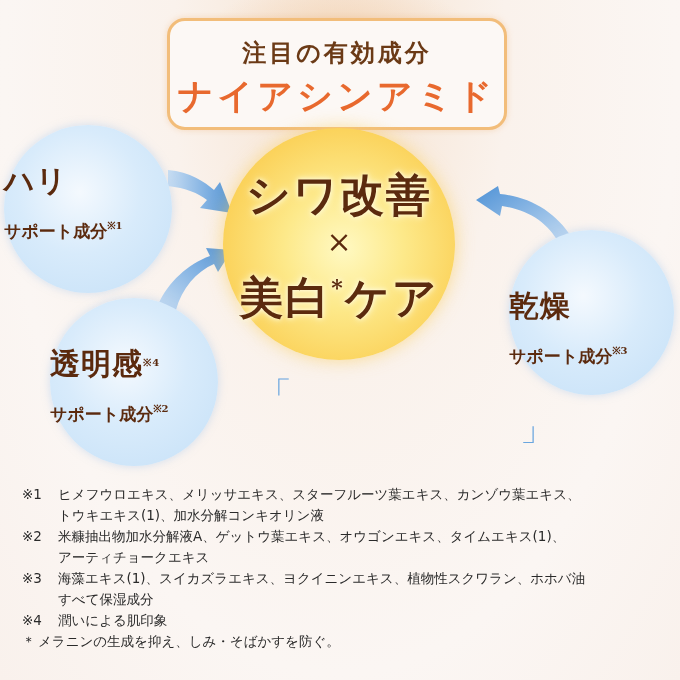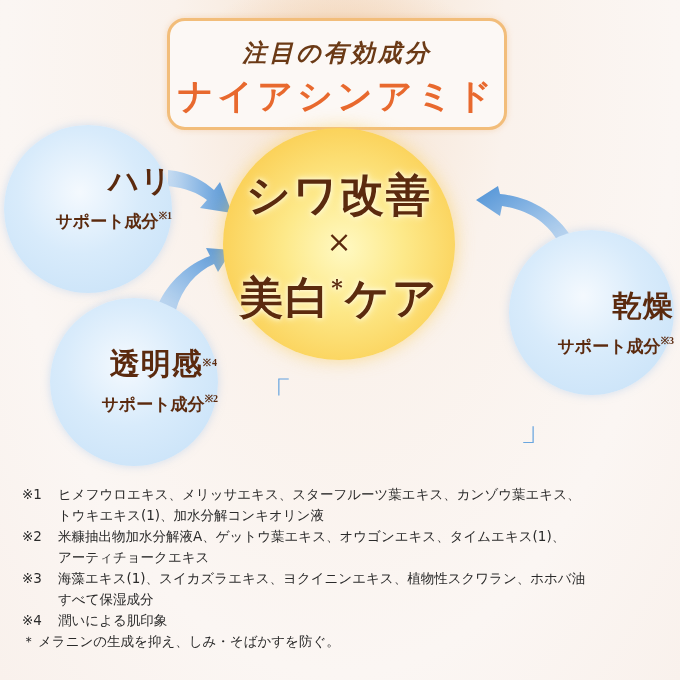--- a/index.html
+++ b/index.html
@@ -14,56 +14,56 @@
     }
     
     .title-box {
       position: absolute; left: 167px; top: 18px; width: 340px; height: 112px;
       box-sizing: border-box; border: 3px solid #f2bd7a; border-radius: 18px;
       background: #fcf8f5; text-align: center;
       box-shadow: 0 0 6px rgba(240,180,120,0.4);
     }
     .title-sub {
       margin-top: 16px; font-family: "DejaVu Sans", sans-serif; font-weight: bold;
-      font-size: 24px; color: #6b3a16; letter-spacing: 3px; font-style: italic;
+      font-size: 24px; color: #6b3a16; letter-spacing: 3px;
     }
     .title-main {
       margin-top: 4px; font-family: Liberation Serif, serif; font-weight: bold;
       font-size: 35px; color: #e8692e; letter-spacing: 4px;
     }
     
     .sun {
       position: absolute; left: 223px; top: 128px; width: 232px; height: 232px; border-radius: 50%;
       background: radial-gradient(circle at 52% 52%, #fff9c2 0%, #fde98a 35%, #fbd35c 70%, #f5be48 100%);
       box-shadow: 0 0 18px rgba(250,210,110,0.7);
       text-align: center;
     }
     .sun-line1 { margin-top: 38px; font-size: 44px; color: #5b2a0e; font-weight: bold; letter-spacing: 2px;
       text-shadow: 0 0 8px #fffbe0, 0 0 4px #fffbe0; }
     .sun-times { font-size: 30px; color: #5b2a0e; line-height: 30px; margin-top: 2px; }
     .sun-line2 { font-size: 44px; color: #5b2a0e; font-weight: bold; letter-spacing: 2px; margin-top: 12px;
       text-shadow: 0 0 8px #fffbe0, 0 0 4px #fffbe0; }
     .sun-line2 .ast { font-size: 22px; vertical-align: 18px; }
     
     .bubble {
-      position: absolute; border-radius: 50%; text-align: right;
+      position: absolute; border-radius: 50%; text-align: left;
       background: radial-gradient(circle at 45% 40%, #f4f9fe 0%, #d8ebfb 45%, #c5e0f7 100%);
       box-shadow: 0 0 8px rgba(170,200,235,0.5);
-      color: #5b2a0e; font-weight: bold; font-family: Liberation Serif, serif;
+      color: #5b2a0e; font-weight: bold;
     }
     .b-hari { left: 4px; top: 125px; width: 168px; height: 168px; }
     .b-kanso { left: 509px; top: 230px; width: 165px; height: 165px; }
     .b-tomei { left: 50px; top: 298px; width: 168px; height: 168px; }
     .bubble .big { font-size: 30px; letter-spacing: 1px; }
     .bubble .small { font-size: 17px; }
     .bubble sup { font-size: 10px; vertical-align: 8px; }
     .b-hari .big { margin-top: 36px; }
     .b-kanso .big { margin-top: 56px; }
     .b-tomei .big { margin-top: 46px; }
-    .bubble .small { margin-top: 6px; display: block; }
+    .bubble .small { margin-top: 16px; display: block; }
     
     svg.arrows { position: absolute; left: 0; top: 0; width: 680px; height: 680px; pointer-events: none; }
     
     .count-label {
       position: absolute; left: 258px; top: 378px; height: 80px; width: 300px;
       color: #4c8fd3; font-weight: bold;
     }
     .bracket-l, .bracket-r { position: absolute; font-size: 34px; color: #6aa6df; font-weight: normal; }
     .bracket-l { left: 0px; top: -6px; }
     .bracket-r { left: 262px; top: 28px; }

